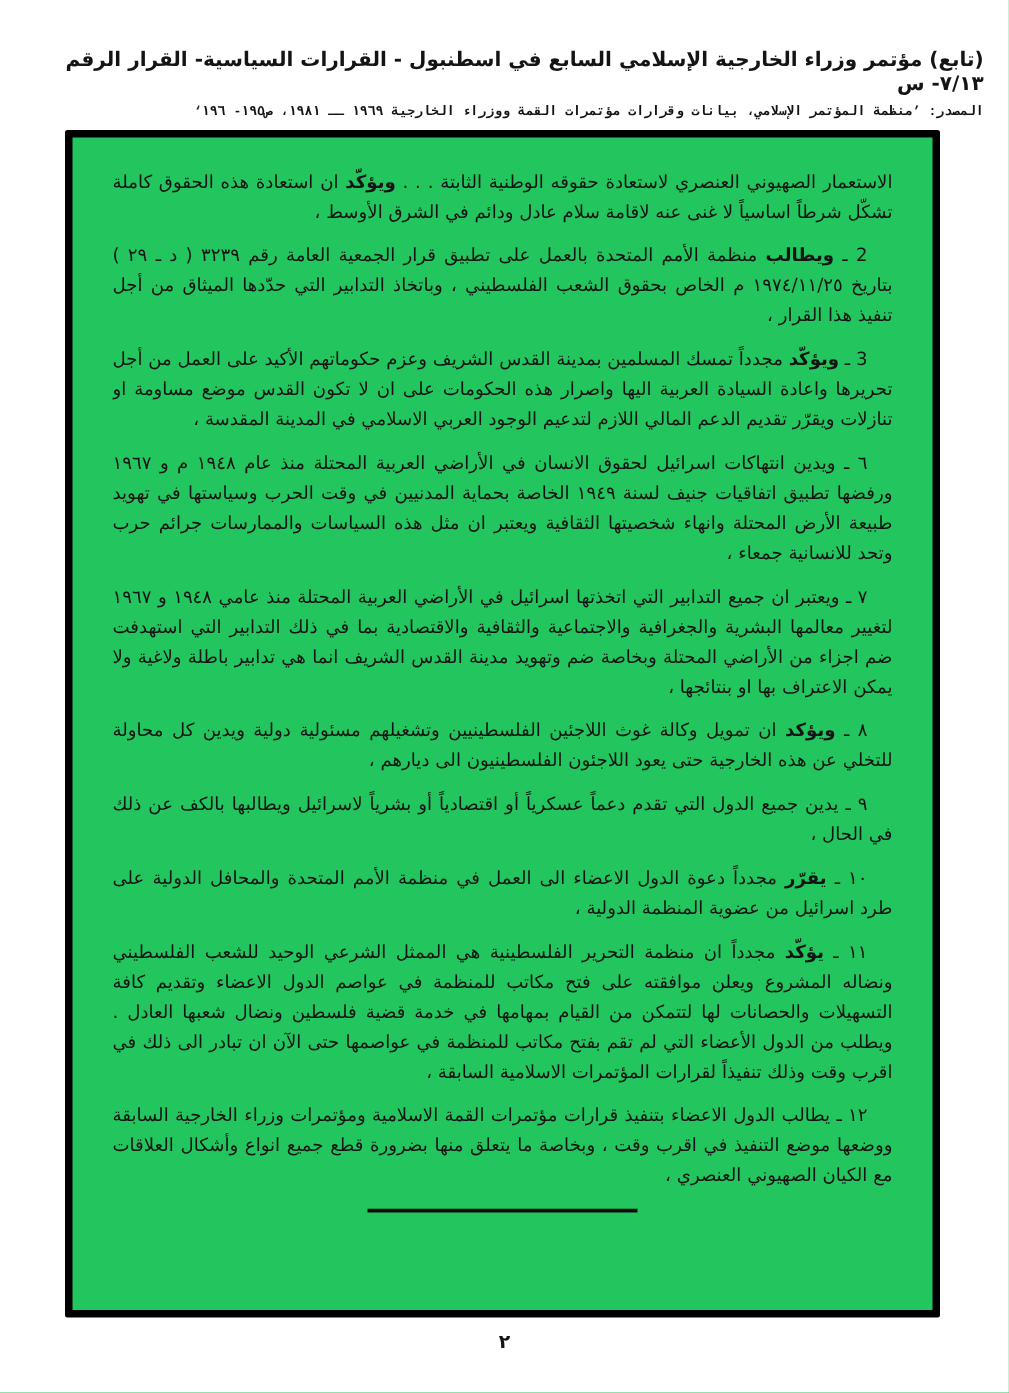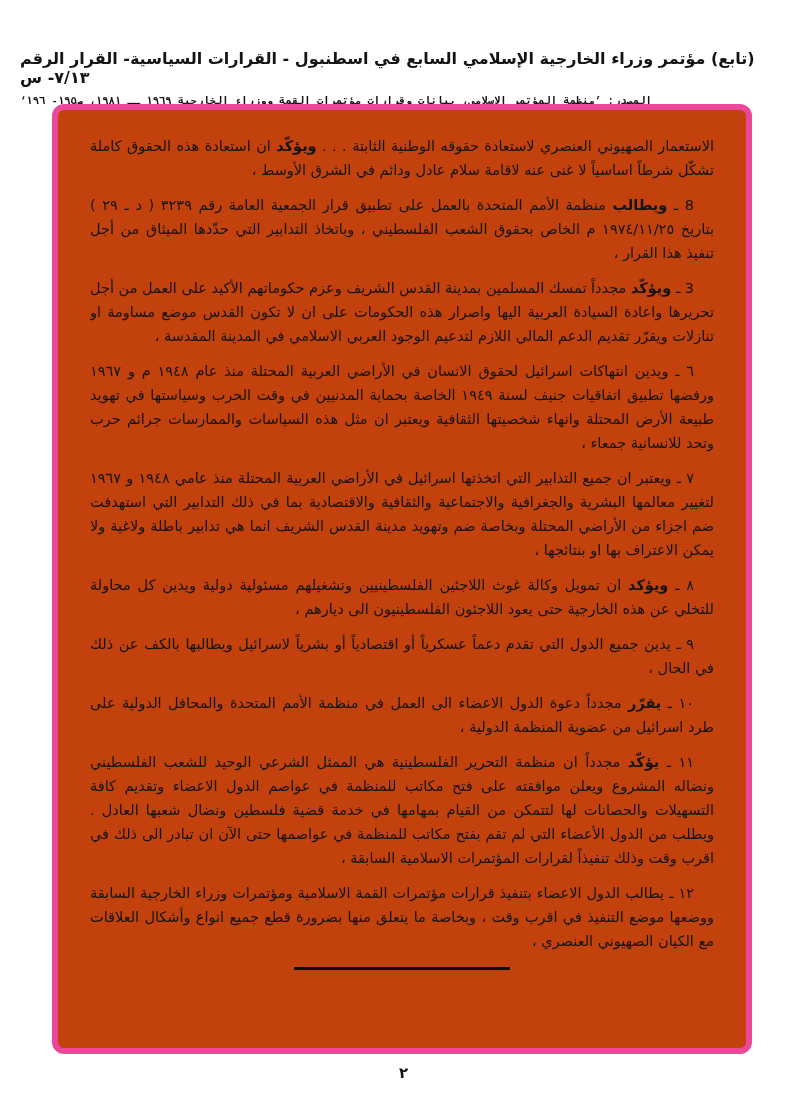--- a/index.html
+++ b/index.html
@@ -6,43 +6,43 @@
   body {
     width: 807px; height: 1114px;
     background: #ffffff;
     position: relative;
     font-family: "DejaVu Sans", sans-serif;
     color: #141414;
     overflow: hidden;
   }
   .header {
     position: absolute;
-    top: 49px; left: 20px; right: 20px;
-    text-align: left;
+    top: 38px; left: 20px; right: 20px;
+    text-align: right;
     direction: rtl;
   }
   .header-line1 {
     font-size: 16px;
     font-weight: bold;
     letter-spacing: 0;
   }
   .header-line2 {
     font-size: 10.5px;
     font-weight: bold;
     margin-top: 7px;
     font-family: Liberation Mono, monospace;
   }
   .frame {
     position: absolute;
     left: 52px; top: 104px;
     width: 688px; height: 938px;
-    border: 6px solid #ec4899;
-    border-radius: 12px;
+    border: 6px solid #000000;
+    border-radius: 2px;
     overflow: hidden;
-    background: #c2410c;
+    background: #22c55e;
   }
   .content {
     position: absolute;
     top: 24px; right: 32px; left: 32px; bottom: 10px;
     direction: rtl;
     text-align: justify;
     font-size: 14.5px;
     line-height: 24px;
     overflow: hidden;
   }
@@ -71,21 +71,21 @@
 
 <div class="header">
   <div class="header-line1">(تابع) مؤتمر وزراء الخارجية الإسلامي السابع في اسطنبول - القرارات السياسية- القرار الرقم ٧/١٣- س</div>
   <div class="header-line2">المصدر: ’منظمة المؤتمر الإسلامي، بيانات وقرارات مؤتمرات القمة ووزراء الخارجية ١٩٦٩ ــ ١٩٨١، ص١٩٥- ١٩٦‘</div>
 </div>
 
 <div class="frame">
   <div class="content" id="content">
 
   <p class="noindent"><span>الاستعمار الصهيوني العنصري لاستعادة حقوقه الوطنية الثابتة . . . </span><span class="bold">ويؤكّد</span><span> ان استعادة هذه الحقوق كاملة تشكّل شرطاً اساسياً لا غنى عنه لاقامة سلام عادل ودائم في الشرق الأوسط ،</span></p>
-      <p><span>8 ـ </span><span class="bold">ويطالب</span><span> منظمة الأمم المتحدة بالعمل على تطبيق قرار الجمعية العامة رقم ٣٢٣٩ ( د ـ ٢٩ ) بتاريخ ١٩٧٤/١١/٢٥ م الخاص بحقوق الشعب الفلسطيني ، وباتخاذ التدابير التي حدّدها الميثاق من أجل تنفيذ هذا القرار ،</span></p>
+      <p><span>2 ـ </span><span class="bold">ويطالب</span><span> منظمة الأمم المتحدة بالعمل على تطبيق قرار الجمعية العامة رقم ٣٢٣٩ ( د ـ ٢٩ ) بتاريخ ١٩٧٤/١١/٢٥ م الخاص بحقوق الشعب الفلسطيني ، وباتخاذ التدابير التي حدّدها الميثاق من أجل تنفيذ هذا القرار ،</span></p>
       <p><span>3 ـ </span><span class="bold">ويؤكّد</span><span> مجدداً تمسك المسلمين بمدينة القدس الشريف وعزم حكوماتهم الأكيد على العمل من أجل تحريرها واعادة السيادة العربية اليها واصرار هذه الحكومات على ان لا تكون القدس موضع مساومة او تنازلات ويقرّر تقديم الدعم المالي اللازم لتدعيم الوجود العربي الاسلامي في المدينة المقدسة ،</span></p>
       <p><span>٦ ـ </span><span>ويدين</span><span> انتهاكات اسرائيل لحقوق الانسان في الأراضي العربية المحتلة منذ عام ١٩٤٨ م و ١٩٦٧ ورفضها تطبيق اتفاقيات جنيف لسنة ١٩٤٩ الخاصة بحماية المدنيين في وقت الحرب وسياستها في تهويد طبيعة الأرض المحتلة وانهاء شخصيتها الثقافية ويعتبر ان مثل هذه السياسات والممارسات جرائم حرب وتحد للانسانية جمعاء ،</span></p>
       <p><span>٧ ـ </span><span>ويعتبر</span><span> ان جميع التدابير التي اتخذتها اسرائيل في الأراضي العربية المحتلة منذ عامي ١٩٤٨ و ١٩٦٧ لتغيير معالمها البشرية والجغرافية والاجتماعية والثقافية والاقتصادية بما في ذلك التدابير التي استهدفت ضم اجزاء من الأراضي المحتلة وبخاصة ضم وتهويد مدينة القدس الشريف انما هي تدابير باطلة ولاغية ولا يمكن الاعتراف بها او بنتائجها ،</span></p>
       <p><span>٨ ـ </span><span class="bold">ويؤكد</span><span> ان تمويل وكالة غوث اللاجئين الفلسطينيين وتشغيلهم مسئولية دولية ويدين كل محاولة للتخلي عن هذه الخارجية حتى يعود اللاجئون الفلسطينيون الى ديارهم ،</span></p>
       <p><span>٩ ـ </span><span>يدين</span><span> جميع الدول التي تقدم دعماً عسكرياً أو اقتصادياً أو بشرياً لاسرائيل ويطالبها بالكف عن ذلك في الحال ،</span></p>
       <p><span>١٠ ـ </span><span class="bold">يقرّر</span><span> مجدداً دعوة الدول الاعضاء الى العمل في منظمة الأمم المتحدة والمحافل الدولية على طرد اسرائيل من عضوية المنظمة الدولية ،</span></p>
       <p><span>١١ ـ </span><span class="bold">يؤكّد</span><span> مجدداً ان منظمة التحرير الفلسطينية هي الممثل الشرعي الوحيد للشعب الفلسطيني ونضاله المشروع ويعلن موافقته على فتح مكاتب للمنظمة في عواصم الدول الاعضاء وتقديم كافة التسهيلات والحصانات لها لتتمكن من القيام بمهامها في خدمة قضية فلسطين ونضال شعبها العادل . ويطلب من الدول الأعضاء التي لم تقم بفتح مكاتب للمنظمة في عواصمها حتى الآن ان تبادر الى ذلك في اقرب وقت وذلك تنفيذاً لقرارات المؤتمرات الاسلامية السابقة ،</span></p>
       <p><span>١٢ ـ </span><span>يطالب</span><span> الدول الاعضاء بتنفيذ قرارات مؤتمرات القمة الاسلامية ومؤتمرات وزراء الخارجية السابقة ووضعها موضع التنفيذ في اقرب وقت ، وبخاصة ما يتعلق منها بضرورة قطع جميع انواع وأشكال العلاقات مع الكيان الصهيوني العنصري ،</span></p>
       <div class="end-rule"></div>
     </div>

